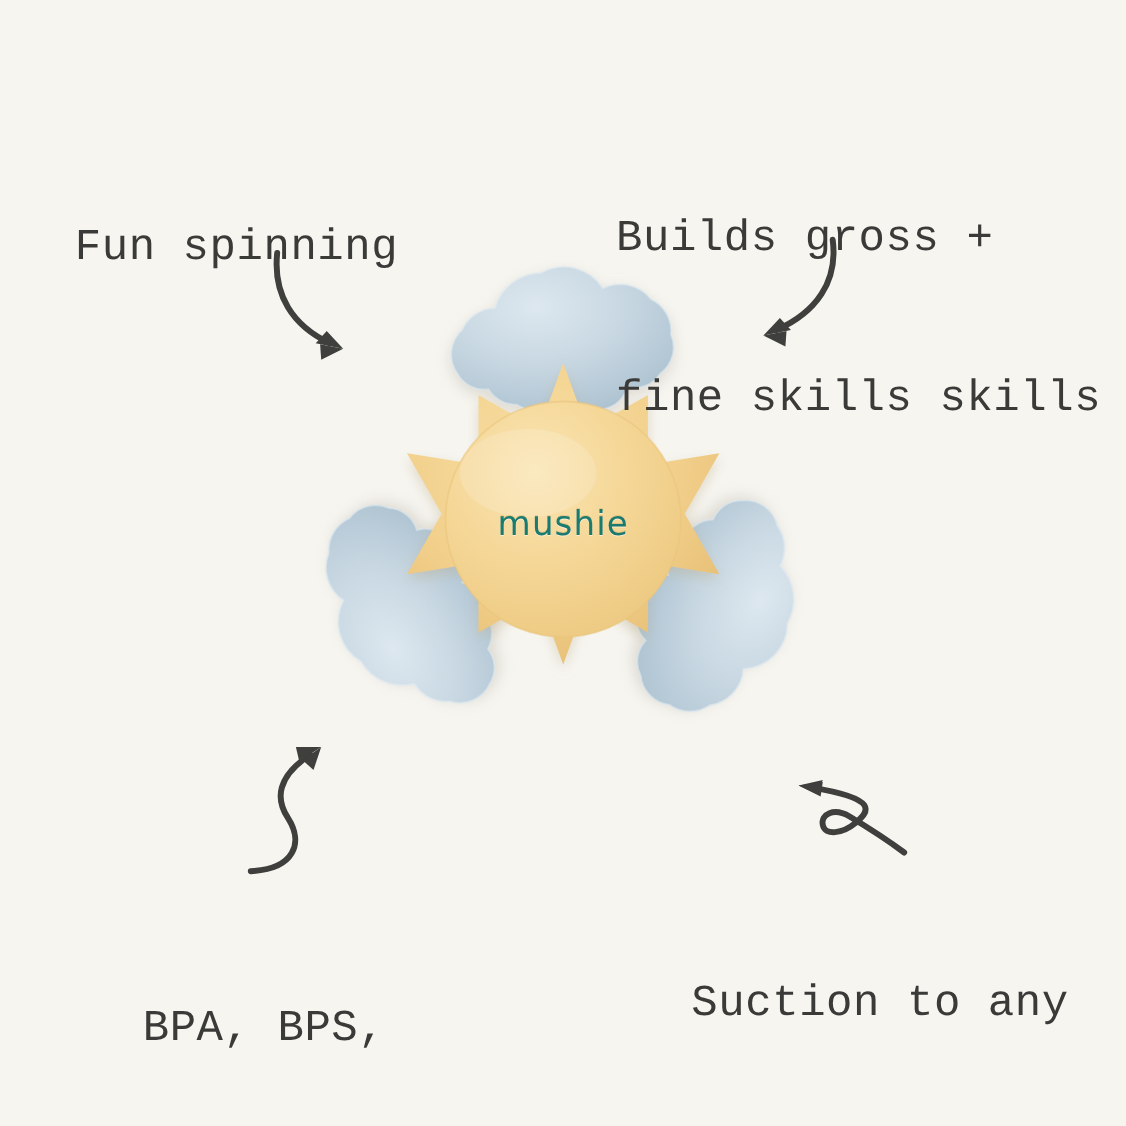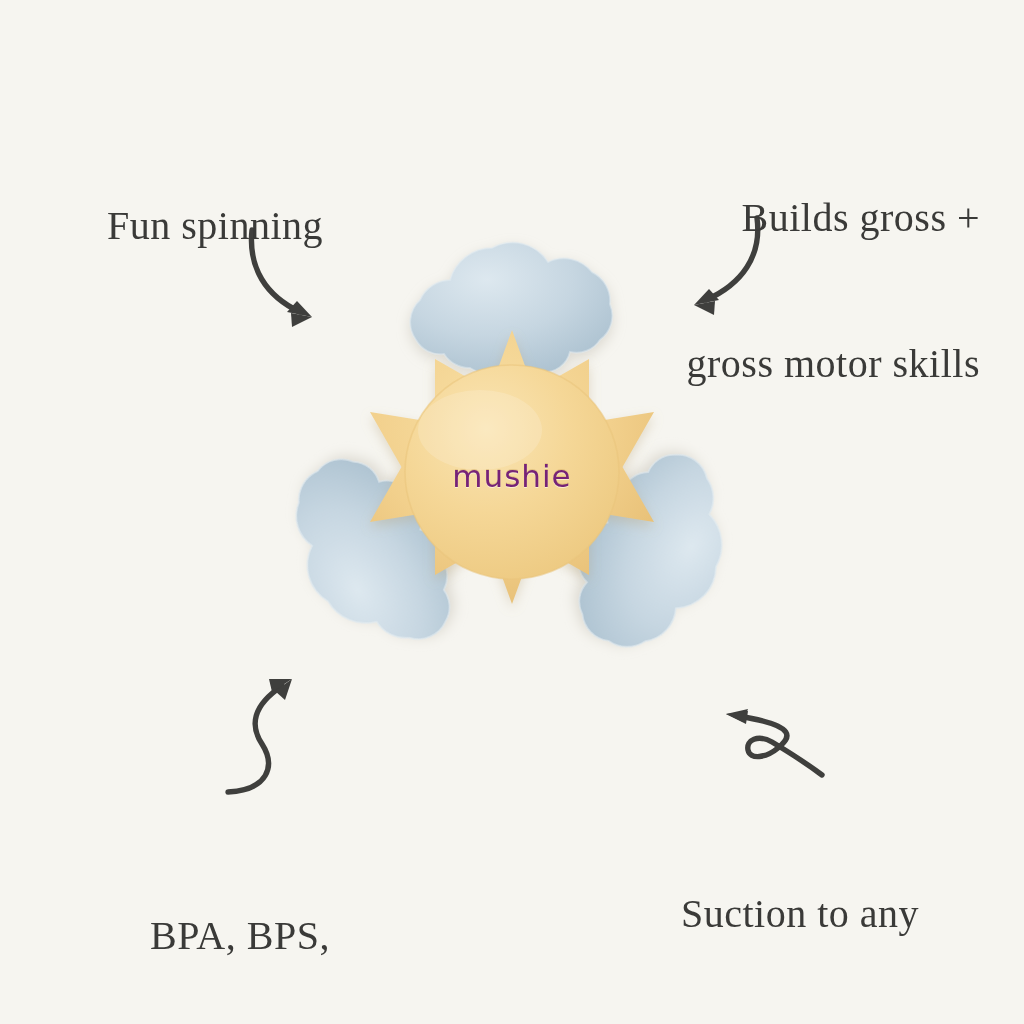--- a/index.html
+++ b/index.html
@@ -18,40 +18,40 @@
     position: relative;
     width: 1024px;
     height: 1024px;
     background: #f6f5f0;
   }
 
   
   .callout {
     position: absolute;
     color: #3a3a38;
-    font-family: Liberation Serif, serif;
+    font-family: Liberation Mono, monospace;
     font-size: 40px;
     line-height: 1.22;
     letter-spacing: 0.5px;
     white-space: pre;
     font-weight: 400;
   }
   .callout .line { display: block; }
 
   #callout-spinning {
     left: 0px;
     top: 104px;
     width: 430px;
     text-align: center;
   }
   #callout-motor {
     left: 560px;
     top: 96px;
     width: 420px;
-    text-align: right;
+    text-align: left;
   }
   #callout-bpa {
     left: 40px;
     top: 814px;
     width: 400px;
     text-align: center;
   }
   #callout-suction {
     left: 600px;
     top: 792px;
@@ -99,21 +99,21 @@
 
   #brand-mark {
     position: absolute;
     left: 160px;
     top: 236px;
     width: 180px;
     text-align: center;
     font-family: "DejaVu Sans", sans-serif;
     font-size: 31px;
     letter-spacing: 1px;
-    color: #701a75;
+    color: #0f766e;
     text-shadow: 0 1.2px 0 rgba(255,255,255,0.55),
                  0 -1px 0 rgba(190,150,78,0.35);
     opacity: 0.95;
     user-select: none;
   }
 </style>
 </head>
 <body>
 
 <div id="infographic">
@@ -230,21 +230,21 @@
       <path class="arrow-head" d="M 726,714 L 746,724 L 748,711 Z"></path>
     </g>
   </svg>
 
   <div class="callout" id="callout-spinning">
     <span class="line">Fun spinning</span>
   </div>
 
   <div class="callout" id="callout-motor">
     <span class="line">Builds gross +</span>
-    <span class="line">gross motor skills</span>
+    <span class="line">fine skills skills</span>
   </div>
 
   <div class="callout" id="callout-bpa">
     <span class="line">BPA, BPS,</span>
     
     
   </div>
 
   <div class="callout" id="callout-suction">
     <span class="line">Suction to any</span>

